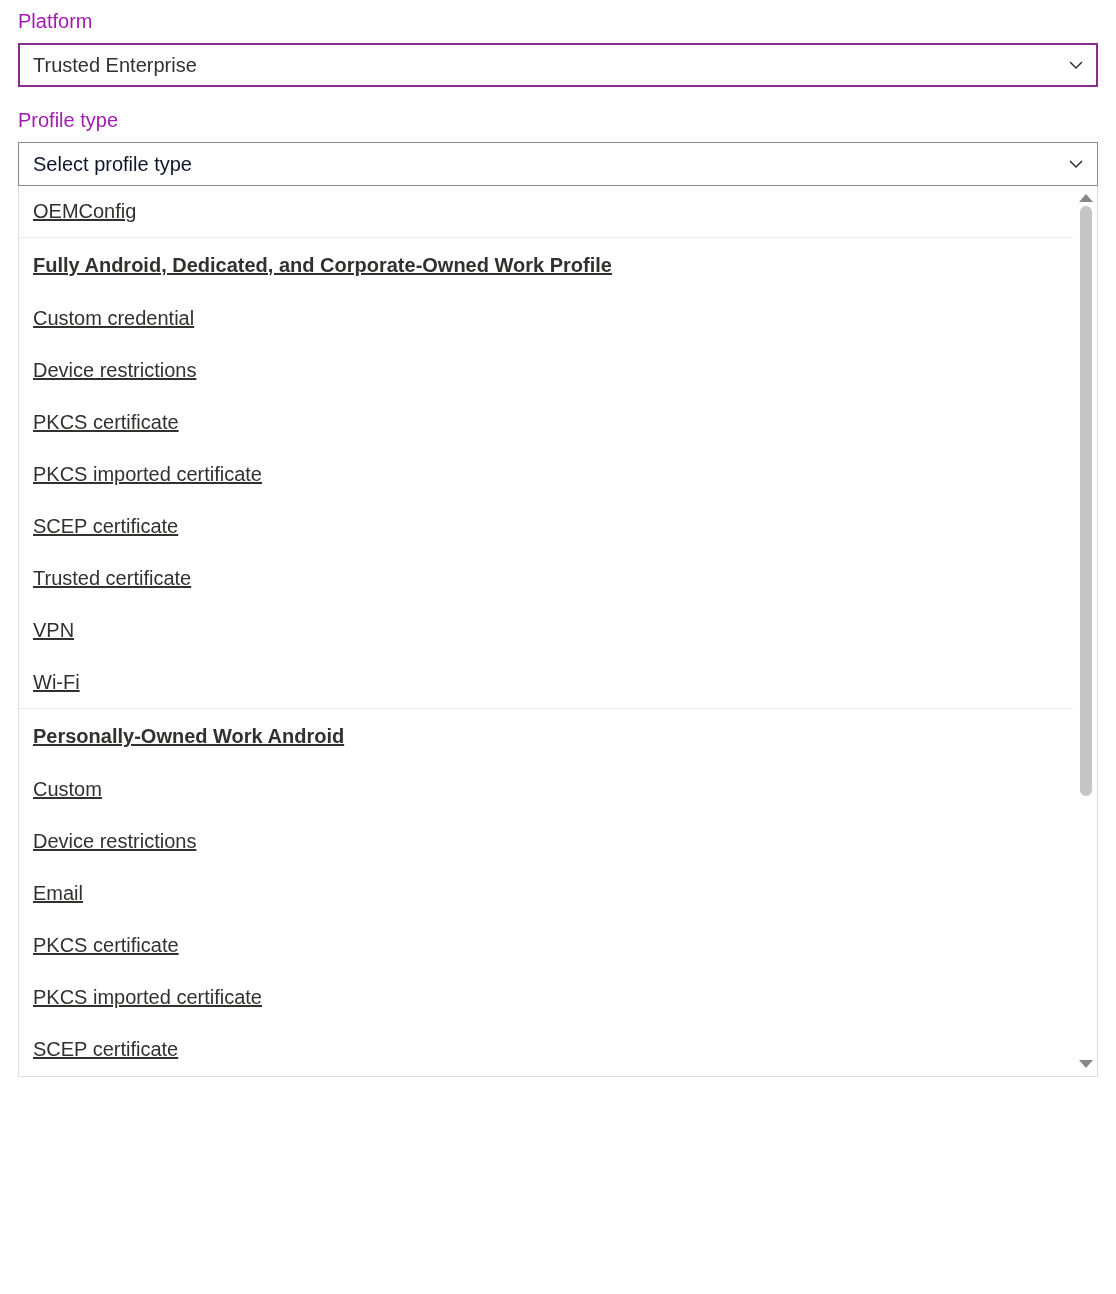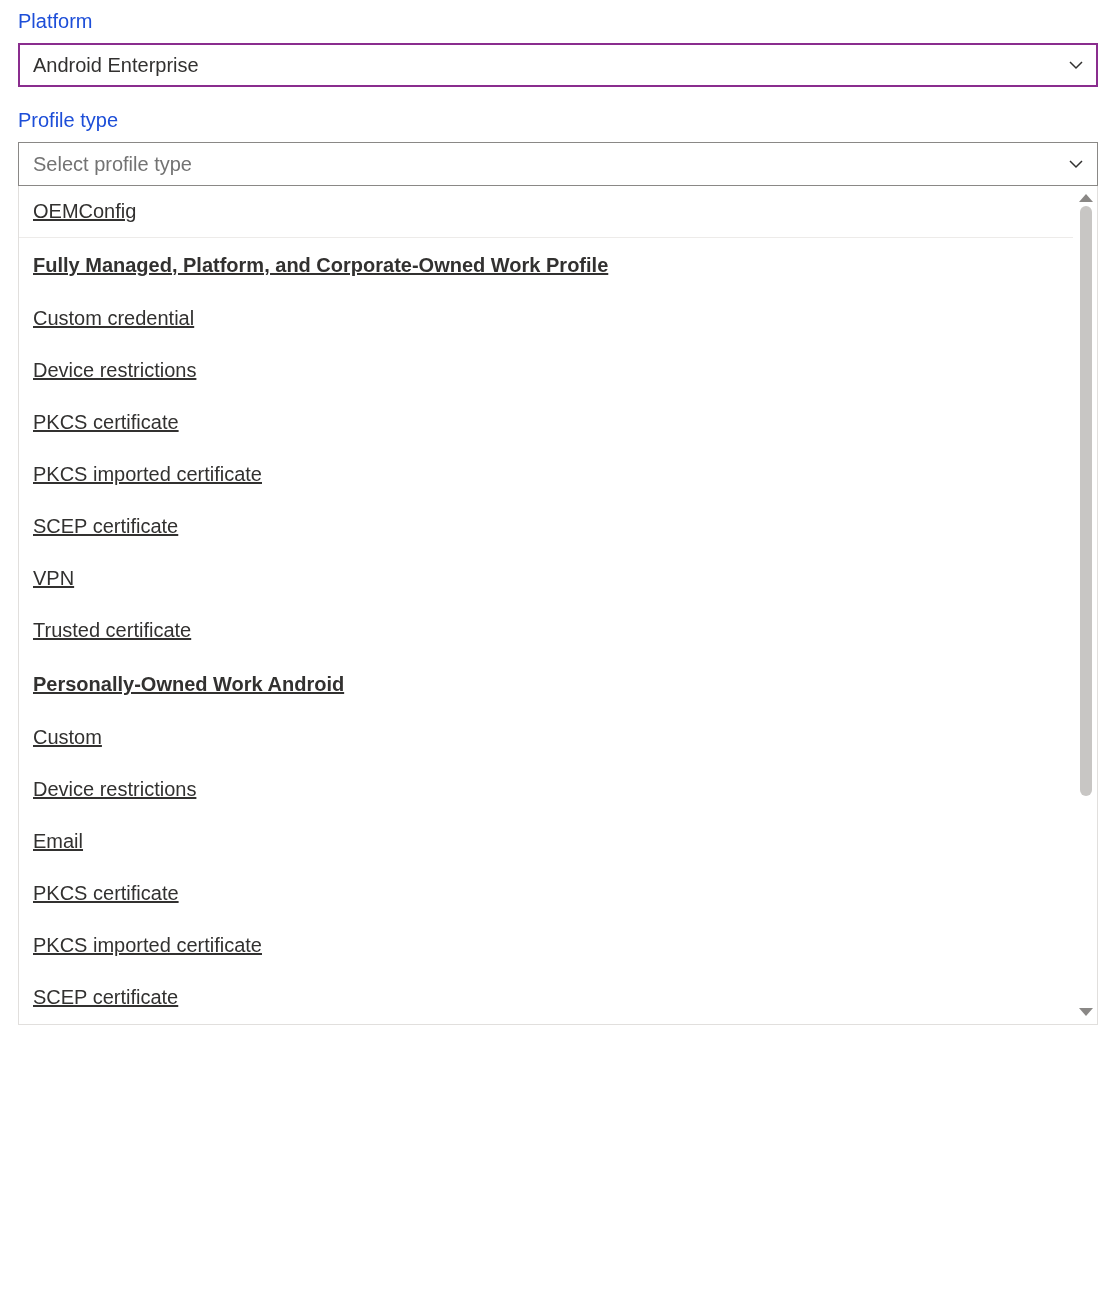--- a/index.html
+++ b/index.html
@@ -13,21 +13,21 @@
       color: #323130;
       background: #ffffff;
       padding: 10px 18px 0 18px;
       width: 1116px;
     }
     .field-group {
       margin-bottom: 22px;
     }
     .field-label {
       font-size: 20px;
-      color: #1d4ed8;
+      color: #a21caf;
       margin-bottom: 10px;
       display: block;
     }
     .select-box {
       width: 100%;
       height: 44px;
       border: 1px solid #8a8886;
       background: #ffffff;
       display: flex;
       align-items: center;
@@ -37,21 +37,21 @@
       font-size: 20px;
     }
     .select-box.focused {
       border: 2px solid #8a2d8e;
       padding: 0 13px;
     }
     .select-box .value {
       color: #323130;
     }
     .select-box .placeholder {
-      color: #737373;
+      color: #0f172a;
     }
     .chevron {
       width: 14px;
       height: 14px;
       flex-shrink: 0;
     }
     .chevron svg {
       width: 100%;
       height: 100%;
       display: block;
@@ -125,21 +125,21 @@
       border-radius: 6px;
       cursor: pointer;
     }
   </style>
 </head>
 <body>
 
 <div class="field-group">
   <label class="field-label">Platform</label>
   <div class="select-box focused">
-    <span class="value">Android Enterprise</span>
+    <span class="value">Trusted Enterprise</span>
     <span class="chevron">
       <svg viewBox="0 0 14 14">
           <path d="M1 4 L7 10 L13 4" stroke="#323130" stroke-width="1.5" fill="none"></path>
         </svg>
     </span>
   </div>
 </div>
 
 <div class="field-group" style="margin-bottom:0;">
   <label class="field-label">Profile type</label>
@@ -149,28 +149,29 @@
       <svg viewBox="0 0 14 14">
           <path d="M1 4 L7 10 L13 4" stroke="#323130" stroke-width="1.5" fill="none"></path>
         </svg>
     </span>
   </div>
 
   <div class="dropdown-panel">
     <div class="dropdown-inner">
       <div class="dropdown-option with-divider">OEMConfig</div>
 
-      <div class="dropdown-header">Fully Managed, Platform, and Corporate-Owned Work Profile</div>
+      <div class="dropdown-header">Fully Android, Dedicated, and Corporate-Owned Work Profile</div>
       <div class="dropdown-option">Custom credential</div>
       <div class="dropdown-option">Device restrictions</div>
       <div class="dropdown-option">PKCS certificate</div>
       <div class="dropdown-option">PKCS imported certificate</div>
       <div class="dropdown-option">SCEP certificate</div>
+      <div class="dropdown-option">Trusted certificate</div>
       <div class="dropdown-option">VPN</div>
-      <div class="dropdown-option">Trusted certificate</div>
+      <div class="dropdown-option with-divider">Wi-Fi</div>
 
       <div class="dropdown-header">Personally-Owned Work Android</div>
       <div class="dropdown-option">Custom</div>
       <div class="dropdown-option">Device restrictions</div>
       <div class="dropdown-option">Email</div>
       <div class="dropdown-option">PKCS certificate</div>
       <div class="dropdown-option">PKCS imported certificate</div>
       <div class="dropdown-option">SCEP certificate</div>
     </div>
 

